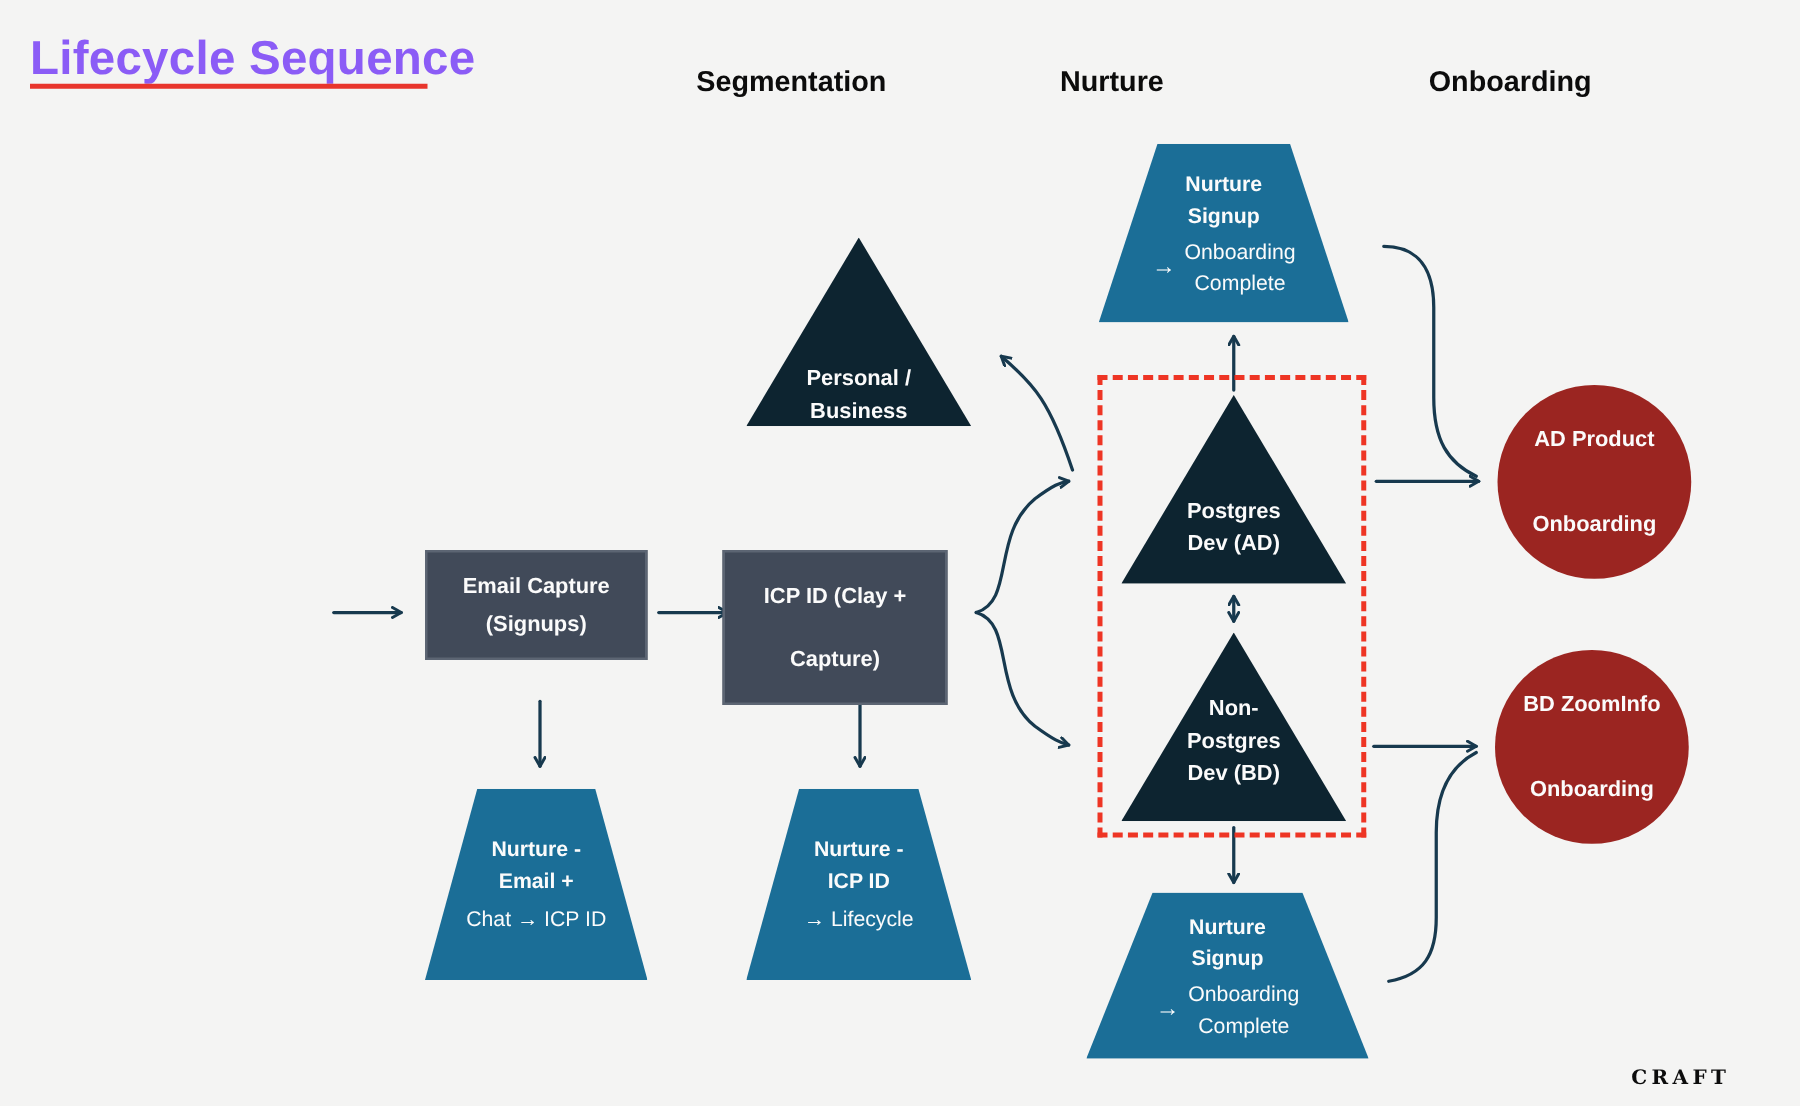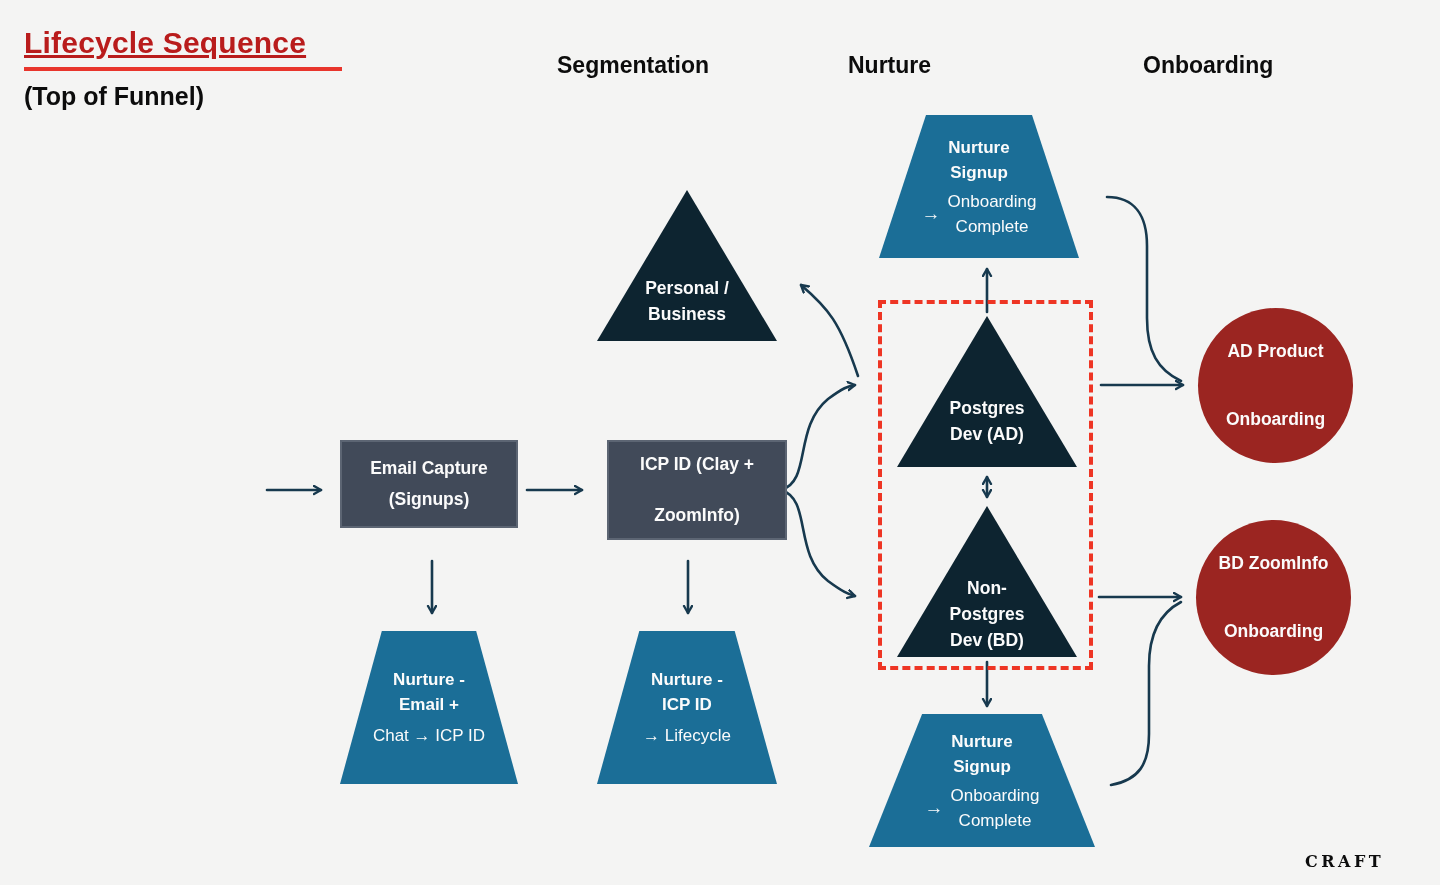--- a/index.html
+++ b/index.html
@@ -13,23 +13,22 @@
     position: relative;
     width: 1440px;
     height: 885px;
     background: #f4f4f3;
   }
   .abs { position: absolute; }
 
   
   .title-main {
     left: 24px; top: 26px;
-    font-size: 30px; font-weight: 700; color: #b91c1c;
+    font-size: 38px; font-weight: 700; color: #8b5cf6;
     letter-spacing: 0.2px;
-    text-decoration: underline;
   }
   .title-underline {
     left: 24px; top: 67px; width: 318px; height: 4px;
     background: #e8352c;
   }
   .title-sub {
     left: 24px; top: 82px;
     font-size: 25px; font-weight: 700; color: #0c0c0c;
   }
 
@@ -48,32 +47,32 @@
   .b { font-weight: 700; }
 
   
   .rect {
     background: #414a59;
     border: 2px solid #5c6573;
     font-size: 17.5px; line-height: 31px; font-weight: 700;
   }
   .rect-wv  { left: 82px;  top: 440px; width: 177px; height: 102px; }
   .rect-ec  { left: 340px; top: 440px; width: 178px; height: 88px; }
-  .rect-icp { left: 607px; top: 440px; width: 180px; height: 100px; gap: 20px; }
+  .rect-icp { left: 578px; top: 440px; width: 180px; height: 124px; gap: 20px; }
 
   
   .tri {
     background: #0d2430;
     clip-path: polygon(50% 0, 100% 100%, 0 100%);
     justify-content: flex-end;
     font-size: 17.5px; line-height: 26px; font-weight: 700;
   }
-  .tri-pb  { left: 597px; top: 190px; width: 180px; height: 151px; padding-bottom: 14px; }
+  .tri-pb  { left: 597px; top: 190px; width: 180px; height: 151px; }
   .tri-pg  { left: 897px; top: 316px; width: 180px; height: 151px; padding-bottom: 20px; }
-  .tri-npg { left: 897px; top: 506px; width: 180px; height: 151px; padding-bottom: 4px; }
+  .tri-npg { left: 897px; top: 506px; width: 180px; height: 151px; padding-bottom: 26px; }
 
   
   .trap {
     background: #1b6e97;
     clip-path: polygon(23.5% 0, 76.5% 0, 100% 100%, 0 100%);
     font-size: 17px; line-height: 25px;
   }
   .trap-ne  { left: 340px; top: 631px; width: 178px; height: 153px; }
   .trap-ni  { left: 597px; top: 631px; width: 180px; height: 153px; }
   .trap-nst { left: 879px; top: 115px; width: 200px; height: 143px; }
@@ -109,21 +108,20 @@
     letter-spacing: 3.5px;
   }
 </style>
 </head>
 <body>
 
 <div id="canvas">
 
   <div class="abs title-main">Lifecycle Sequence</div>
   <div class="abs title-underline"></div>
-  <div class="abs title-sub">(Top of Funnel)</div>
 
   <div class="abs col-header col-seg">Segmentation</div>
   <div class="abs col-header col-nur">Nurture</div>
   <div class="abs col-header col-onb">Onboarding</div>
 
   <svg id="connectors" width="1440" height="885" viewBox="0 0 1440 885">
     <defs>
       <marker id="chev" markerWidth="14" markerHeight="14" refX="8" refY="5" orient="auto-start-reverse" markerUnits="userSpaceOnUse">
         <path d="M1,1 L8,5 L1,9" fill="none" stroke="#17394e" stroke-width="2.4" stroke-linecap="round" stroke-linejoin="round"></path>
       </marker>
@@ -161,21 +159,21 @@
   </svg>
 
   <div class="abs dashed-box"></div>
 
   <div class="abs shape rect rect-ec">
     <span>Email Capture</span>
     <span>(Signups)</span>
   </div>
   <div class="abs shape rect rect-icp">
     <span>ICP ID (Clay +</span>
-    <span>ZoomInfo)</span>
+    <span>Capture)</span>
   </div>
 
   <div class="abs shape tri tri-pb">
     <span>Personal /</span>
     <span>Business</span>
   </div>
   <div class="abs shape tri tri-pg">
     <span>Postgres</span>
     <span>Dev (AD)</span>
   </div>

